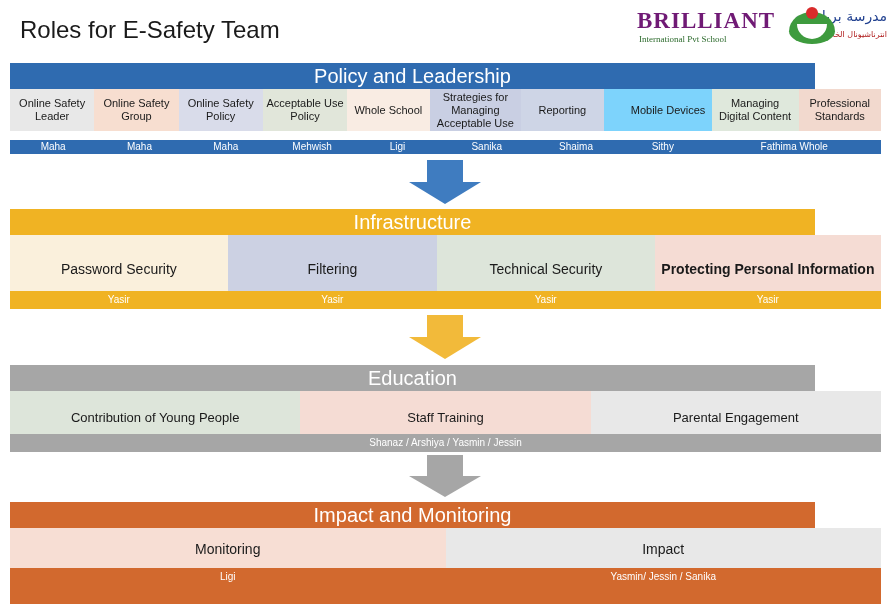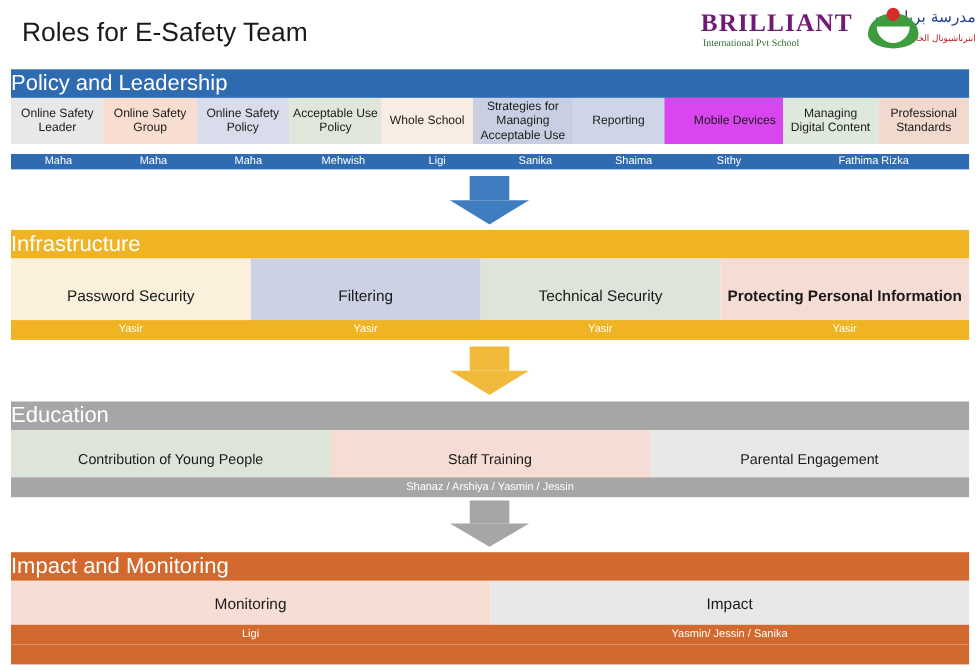--- a/index.html
+++ b/index.html
@@ -102,23 +102,24 @@
     left: 8px; top: 18px;
     width: 30px; height: 15px;
     background: #ffffff;
     border-radius: 0 0 16px 16px;
   }
 
   
   .band-title {
     position: absolute;
     left: 10px;
-    width: 871px;
+    width: 805px;
     color: #ffffff;
     font-size: 20px;
+    text-align: center;
     line-height: 26px;
   }
   .row-cells {
     position: absolute;
     left: 10px;
     width: 871px;
     display: flex;
   }
   .cell {
     box-sizing: border-box;
@@ -225,35 +226,35 @@
 <div id="sec-policy">
   <div class="band-title">Policy and Leadership</div>
   <div class="row-cells">
       <div class="cell" style="flex: 87 1 0%; background: rgb(232, 232, 232);">Online Safety Leader</div>
       <div class="cell" style="flex: 87 1 0%; background: rgb(247, 222, 208);">Online Safety Group</div>
       <div class="cell" style="flex: 87 1 0%; background: rgb(217, 220, 234);">Online Safety Policy</div>
       <div class="cell" style="flex: 87 1 0%; background: rgb(225, 230, 218);">Acceptable Use Policy</div>
       <div class="cell" style="flex: 85 1 0%; background: rgb(249, 236, 227);">Whole School</div>
       <div class="cell" style="flex: 95 1 0%; background: rgb(201, 207, 227);">Strategies for Managing Acceptable Use</div>
       <div class="cell" style="flex: 85 1 0%; background: rgb(206, 213, 230);">Reporting</div>
-      <div class="cell" style="flex: 90 1 0%; background: #d946ef; padding-left: 24px;">Mobile Devices</div>
+      <div class="cell" style="flex: 90 1 0%; background: #7dd3fc; padding-left: 24px;">Mobile Devices</div>
       <div class="cell" style="flex: 90 1 0%; background: rgb(223, 232, 220);">Managing Digital Content</div>
       <div class="cell" style="flex: 85 1 0%; background: rgb(242, 217, 206);">Professional Standards</div>
     </div>
   <div class="gap"></div>
   <div class="name-row">
       <div class="name-cell" style="flex: 87 1 0%;">Maha</div>
       <div class="name-cell" style="flex: 87 1 0%;">Maha</div>
       <div class="name-cell" style="flex: 87 1 0%;">Maha</div>
       <div class="name-cell" style="flex: 87 1 0%;">Mehwish</div>
       <div class="name-cell" style="flex: 85 1 0%;">Ligi</div>
       <div class="name-cell" style="flex: 95 1 0%;">Sanika</div>
       <div class="name-cell" style="flex: 85 1 0%;">Shaima</div>
       <div class="name-cell" style="flex: 90 1 0%;">Sithy</div>
-      <div class="name-cell" style="flex: 175 1 0%;">Fathima Rizka</div>
+      <div class="name-cell" style="flex: 175 1 0%;">Fathima Whole</div>
     </div>
 </div>
 
 <div class="arrow" id="arrow1">
   <div class="shaft"></div>
   <div class="head"></div>
 </div>
 
 <div id="sec-infra">
   <div class="band-title">Infrastructure</div>

